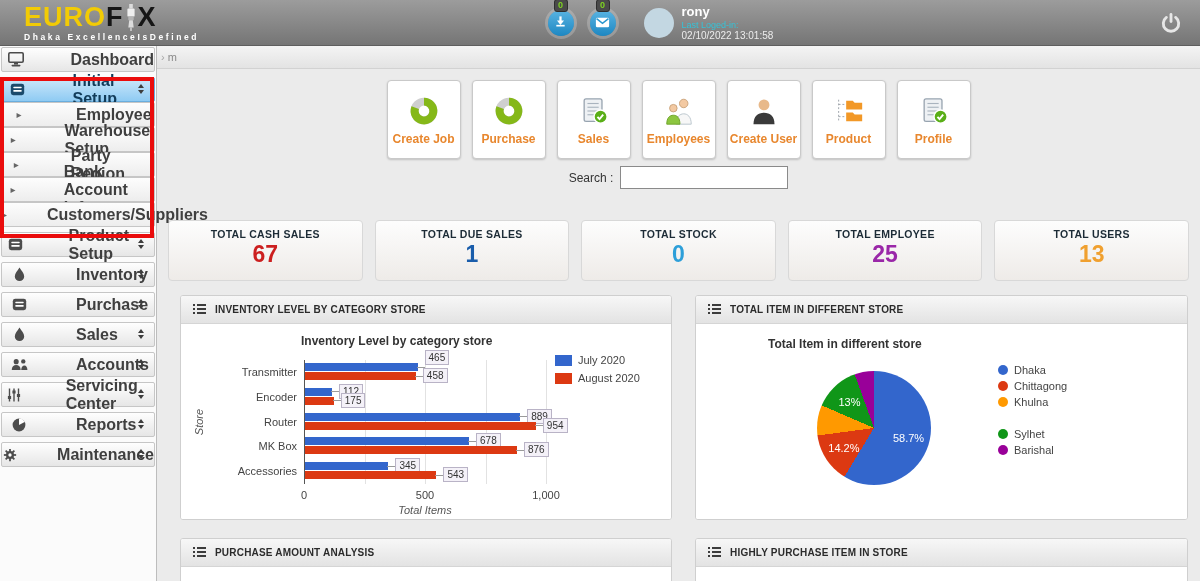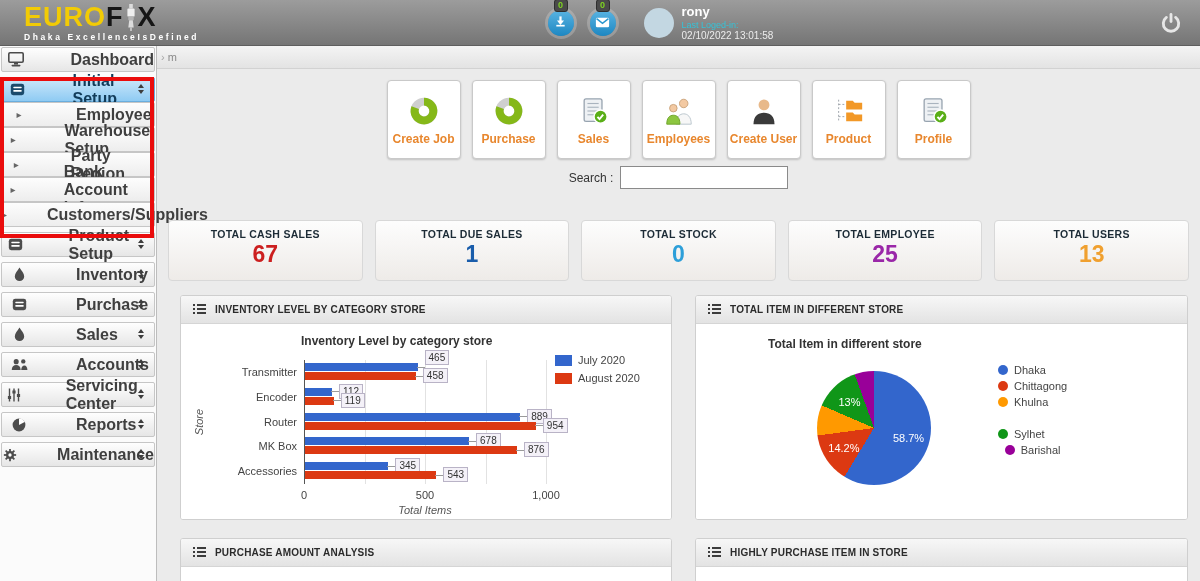--- a/index.html
+++ b/index.html
@@ -497,21 +497,21 @@
           <div class="val-box" style="left: 243.53px; top: 26px;">465</div>
           <div class="bar" style="left: 124px; top: 48px; width: 110.836px; background: rgb(220, 57, 18);"></div>
           <div class="connector" style="left: 233.836px; top: 51.5px; width: 8px;"></div>
           <div class="val-box" style="left: 241.836px; top: 44px;">458</div>
           <div class="cat-label" style="top: 60.8px; line-height: 24.8px;">Encoder</div>
           <div class="bar" style="left: 124px; top: 63.8px; width: 27.104px; background: rgb(51, 102, 204);"></div>
           <div class="connector" style="left: 150.104px; top: 67.3px; width: 8px;"></div>
           <div class="val-box" style="left: 158.104px; top: 59.8px;">112</div>
           <div class="bar" style="left: 124px; top: 72.8px; width: 28.798px; background: rgb(220, 57, 18);"></div>
           <div class="connector" style="left: 151.798px; top: 76.3px; width: 8px;"></div>
-          <div class="val-box" style="left: 159.798px; top: 68.8px;">119</div>
+          <div class="val-box" style="left: 159.798px; top: 68.8px;">175</div>
           <div class="cat-label" style="top: 85.6px; line-height: 24.8px;">Router</div>
           <div class="bar" style="left: 124px; top: 88.6px; width: 215.138px; background: rgb(51, 102, 204);"></div>
           <div class="connector" style="left: 338.138px; top: 92.1px; width: 8px;"></div>
           <div class="val-box" style="left: 346.138px; top: 84.6px;">889</div>
           <div class="bar" style="left: 124px; top: 97.6px; width: 230.868px; background: rgb(220, 57, 18);"></div>
           <div class="connector" style="left: 353.868px; top: 101.1px; width: 8px;"></div>
           <div class="val-box" style="left: 361.868px; top: 93.6px;">954</div>
           <div class="cat-label" style="top: 110.4px; line-height: 24.8px;">MK Box</div>
           <div class="bar" style="left: 124px; top: 113.4px; width: 164.076px; background: rgb(51, 102, 204);"></div>
           <div class="connector" style="left: 287.076px; top: 116.9px; width: 8px;"></div>
@@ -568,21 +568,21 @@
               <span class="legend-label">Chittagong</span>
             </div>
             <div class="legend-row" style="margin-bottom: 20px;">
               <span class="legend-dot" style="background:#ff9900"></span>
               <span class="legend-label">Khulna</span>
             </div>
             <div class="legend-row" style="margin-bottom: 4px;">
               <span class="legend-dot" style="background:#109618"></span>
               <span class="legend-label">Sylhet</span>
             </div>
-            <div class="legend-row" style="margin-bottom: 8px; justify-content: center;">
+            <div class="legend-row" style="margin-bottom: 8px;">
               <span class="legend-dot" style="background:#990099"></span>
               <span class="legend-label">Barishal</span>
             </div>
           </div>
         </div>
     </div>
   </div>
 
   <div class="panelrow2">
     <div class="panel lft">

